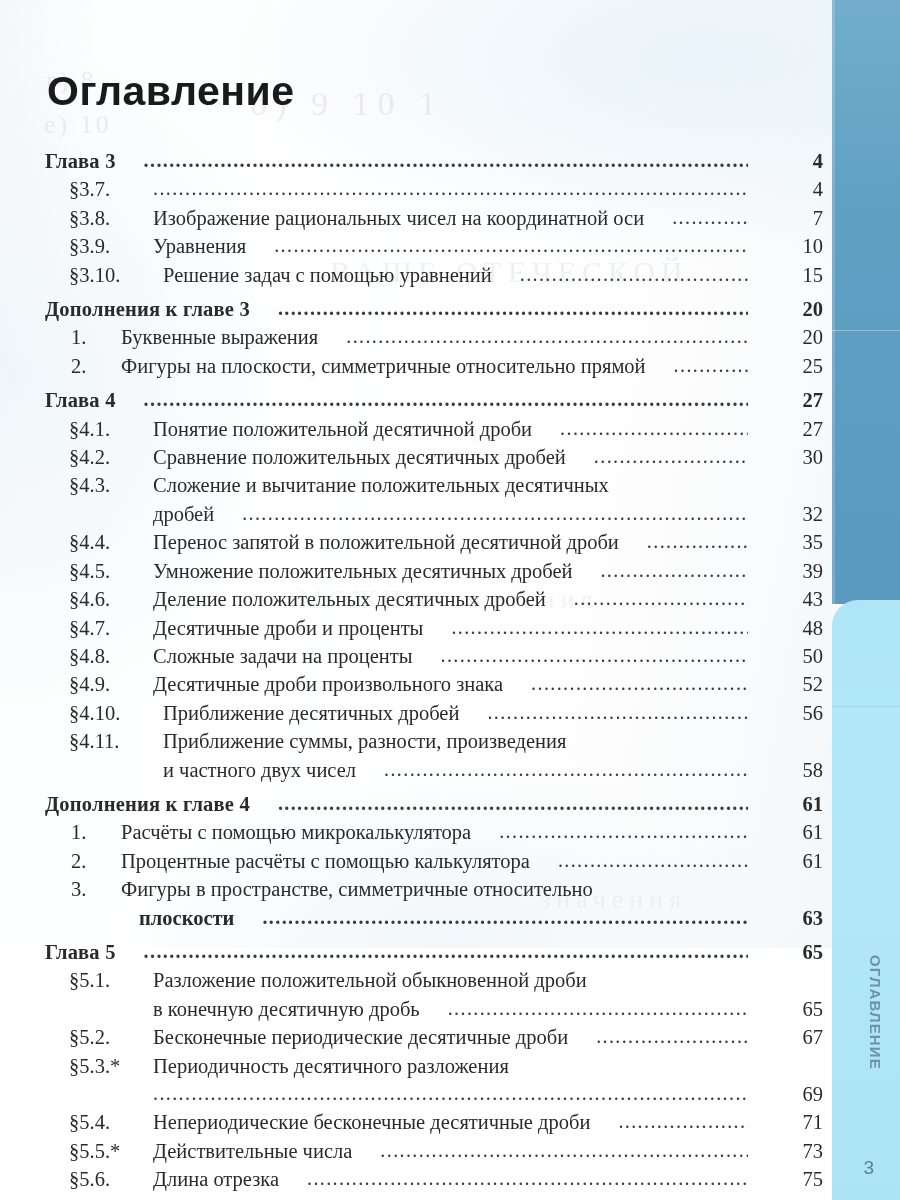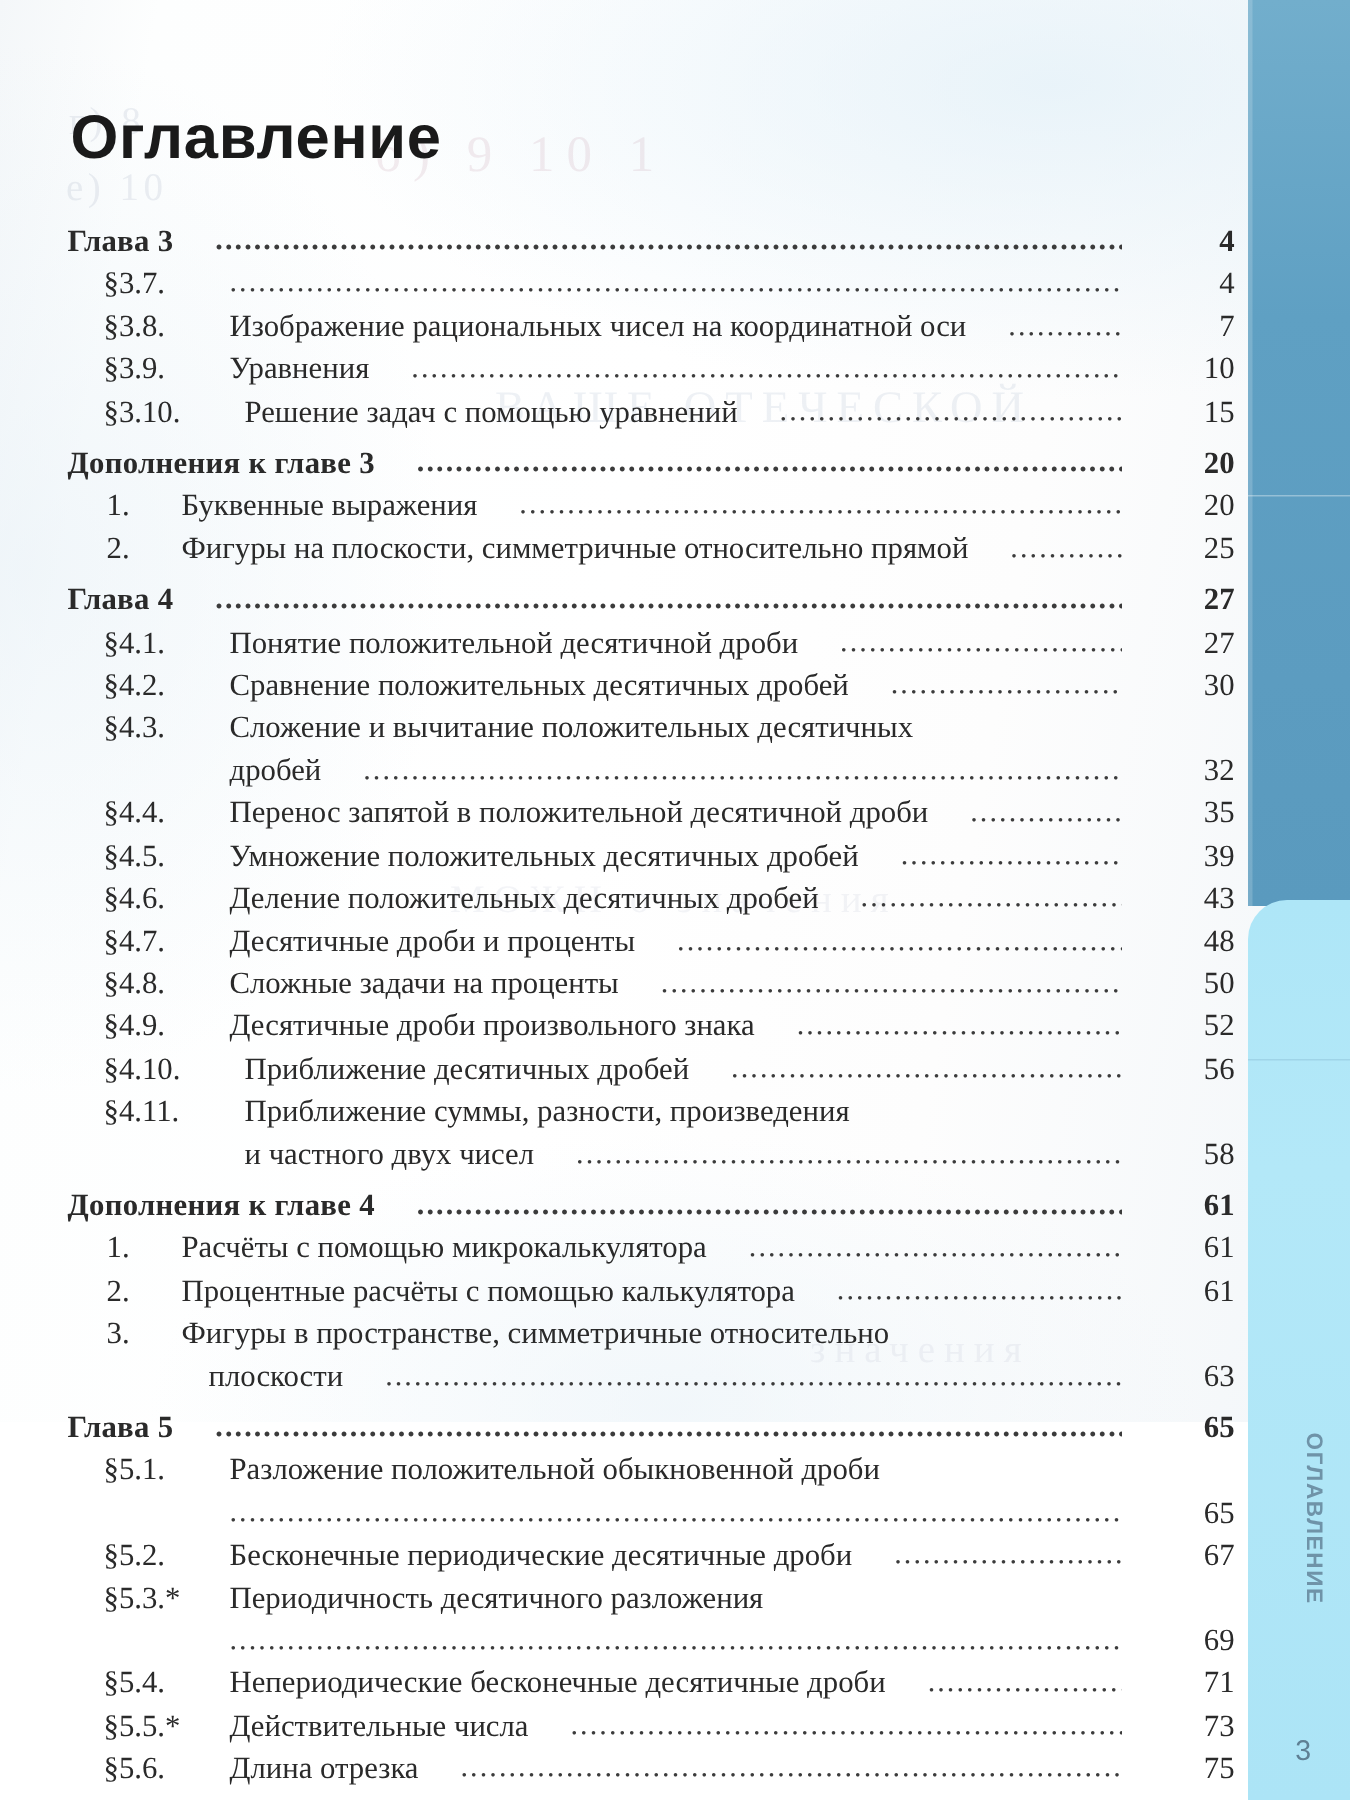--- a/index.html
+++ b/index.html
@@ -196,20 +196,21 @@
   .cont {
     padding-left: 24px;
   }
   .cont .spacer {
     display: inline-block;
     min-width: 56px;
   }
   .cont.wide .spacer { min-width: 66px; }
   .cont.item-cont {
     padding-left: 26px;
+    font-weight: bold;
   }
   .cont.item-cont .spacer { min-width: 40px; }
 
   .no-dots .dots { visibility: hidden; }
   .no-page .pagenum { visibility: hidden; }
 </style>
 </head>
 <body>
 
 <div id="page">
@@ -397,20 +398,21 @@
         <span class="pagenum">65</span>
       </div>
       <div class="entry lvl-section no-dots no-page">
         <span class="prefix">§5.1.</span>
         <span class="label">Разложение положительной обыкновенной дроби</span>
         <span class="dots">........................................................................................................................</span>
         <span class="pagenum"></span>
       </div>
       <div class="entry cont">
         <span class="spacer">&nbsp;</span>
+        <span class="label">в конечную десятичную дробь</span>
         <span class="dots">........................................................................................................................</span>
         <span class="pagenum">65</span>
       </div>
       <div class="entry lvl-section">
         <span class="prefix">§5.2.</span>
         <span class="label">Бесконечные периодические десятичные дроби</span>
         <span class="dots">........................................................................................................................</span>
         <span class="pagenum">67</span>
       </div>
       <div class="entry lvl-section no-dots no-page">

